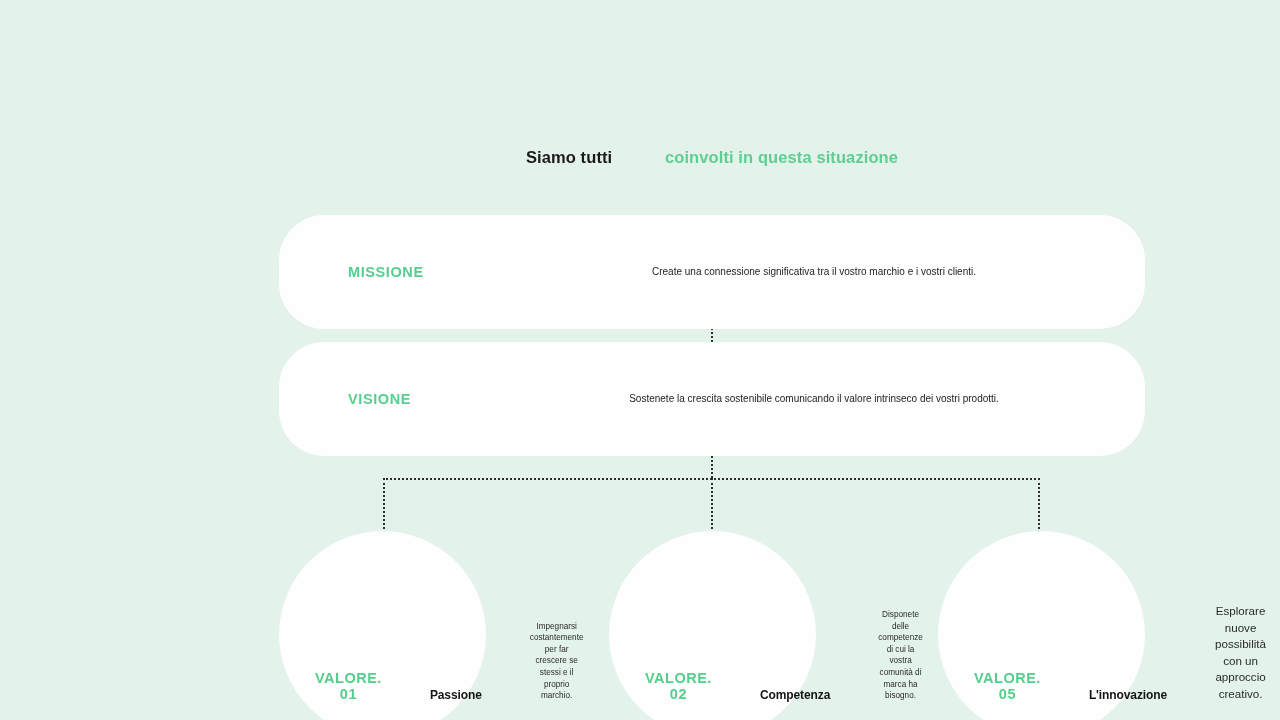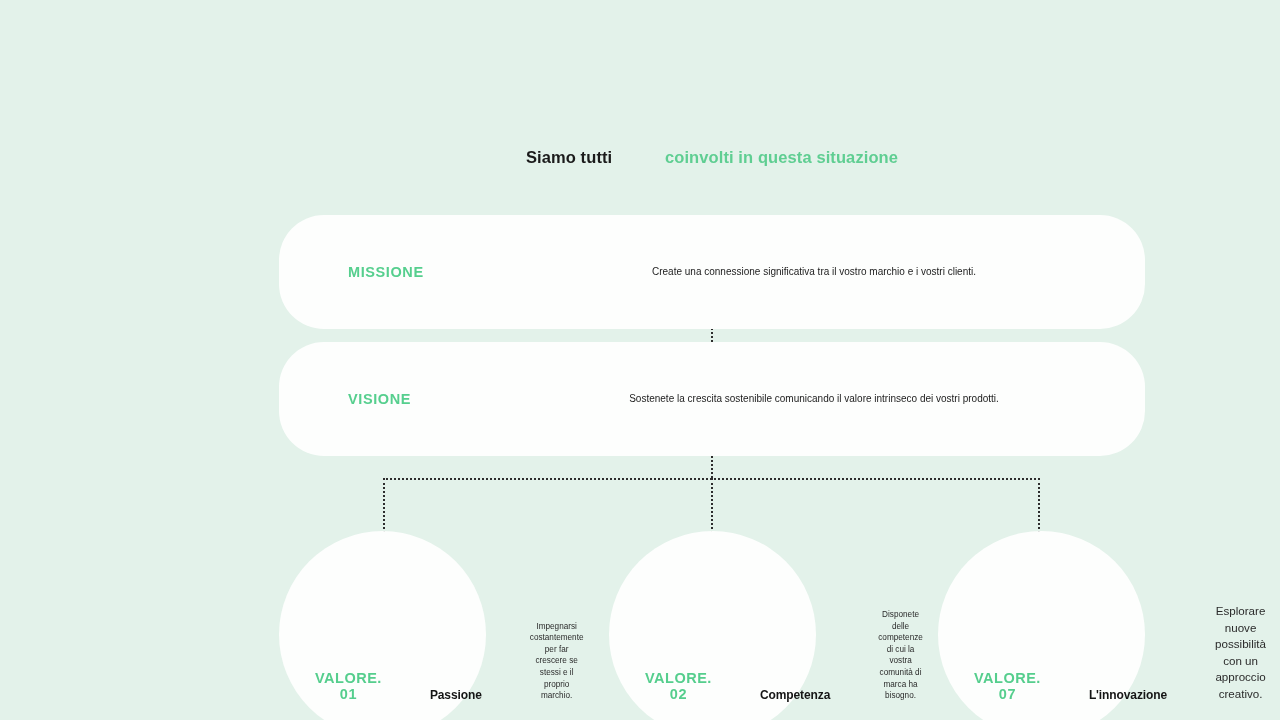--- a/index.html
+++ b/index.html
@@ -150,20 +150,20 @@
     <div class="circle-desc desc-sm">Impegnarsi costantemente per far crescere se stessi e il proprio marchio.</div>
   </div>
 
   <div class="circle" id="circle-2">
     <div class="circle-eyebrow">VALORE. 02</div>
     <div class="circle-title">Competenza</div>
     <div class="circle-desc desc-sm">Disponete delle competenze di cui la vostra comunità di marca ha bisogno.</div>
   </div>
 
   <div class="circle" id="circle-3">
-    <div class="circle-eyebrow">VALORE. 07</div>
+    <div class="circle-eyebrow">VALORE. 05</div>
     <div class="circle-title">L'innovazione</div>
     <div class="circle-desc desc-lg">Esplorare nuove possibilità con un approccio creativo.</div>
   </div>
 
   <div id="page-number">06</div>
 
 </div>
 
 </body></html>

